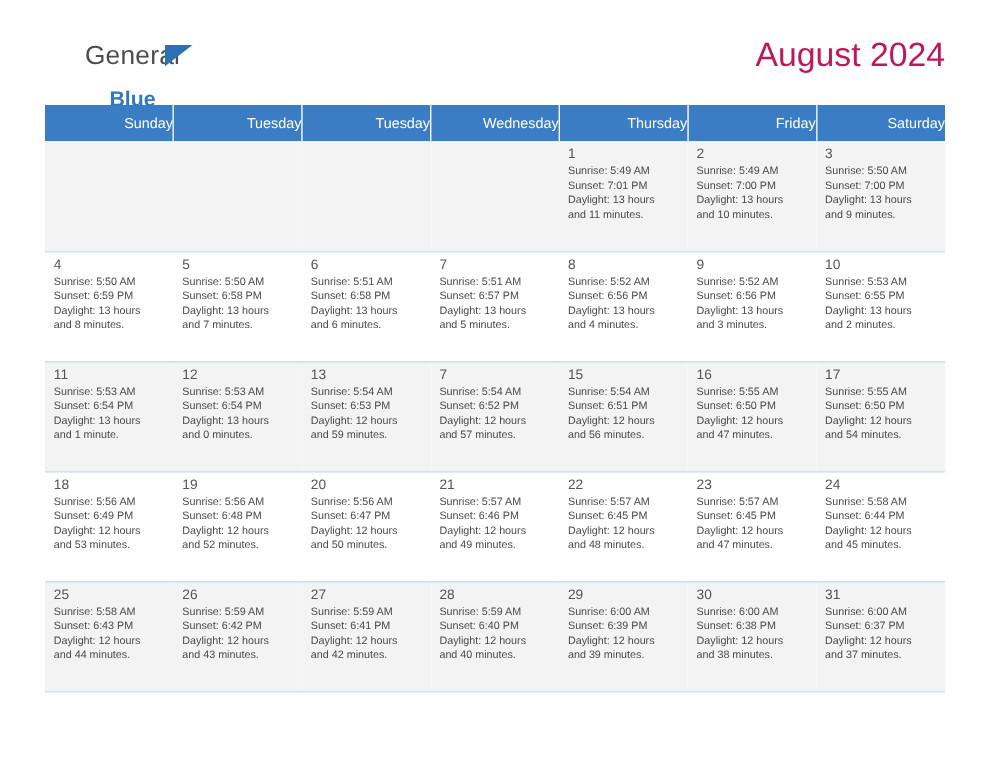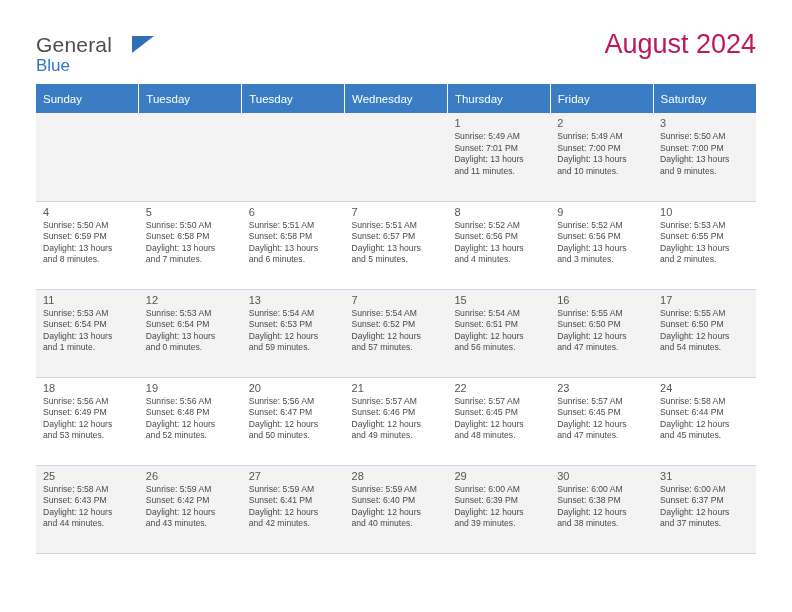--- a/index.html
+++ b/index.html
@@ -27,34 +27,36 @@
     align-items: flex-start;
     justify-content: space-between;
     padding-top: 28px;
     height: 70px;
     box-sizing: border-box;
   }
   .logo {
     position: relative;
     width: 140px;
     padding-top: 6px;
+    text-align: center;
   }
   .logo-general {
     font-size: 21px;
     color: #4d4d4d;
     letter-spacing: 0.2px;
     line-height: 22px;
     font-family: "Liberation Sans", sans-serif;
   }
   .logo-blue {
     font-size: 17px;
     color: #3079c0;
     line-height: 18px;
-    margin-top: 1px;
+    margin-top: 15px;
     font-family: "Liberation Sans", sans-serif;
+    font-weight: bold;
   }
   .logo-flag {
     position: absolute;
     left: 96px;
     top: 8px;
     width: 0;
     height: 0;
     border-left: 22px solid #2e6fb7;
     border-bottom: 17px solid transparent;
   }
@@ -79,21 +81,21 @@
     margin-top: 14px;
     width: 720px;
     border-collapse: collapse;
     table-layout: fixed;
   }
   .calendar th {
     background: #3b7dc4;
     color: #ffffff;
     font-size: 11.5px;
     font-weight: normal;
-    text-align: left;
+    text-align: right;
     padding: 5px 0 5px 7px;
     height: 19px;
     border-right: 1px solid #ffffff;
   }
   .calendar th:last-child { border-right: none; }
   .calendar td {
     vertical-align: top;
     height: 88px;
     padding: 3px 6px 3px 7px;
     border-bottom: 1px solid #c8d8ea;

